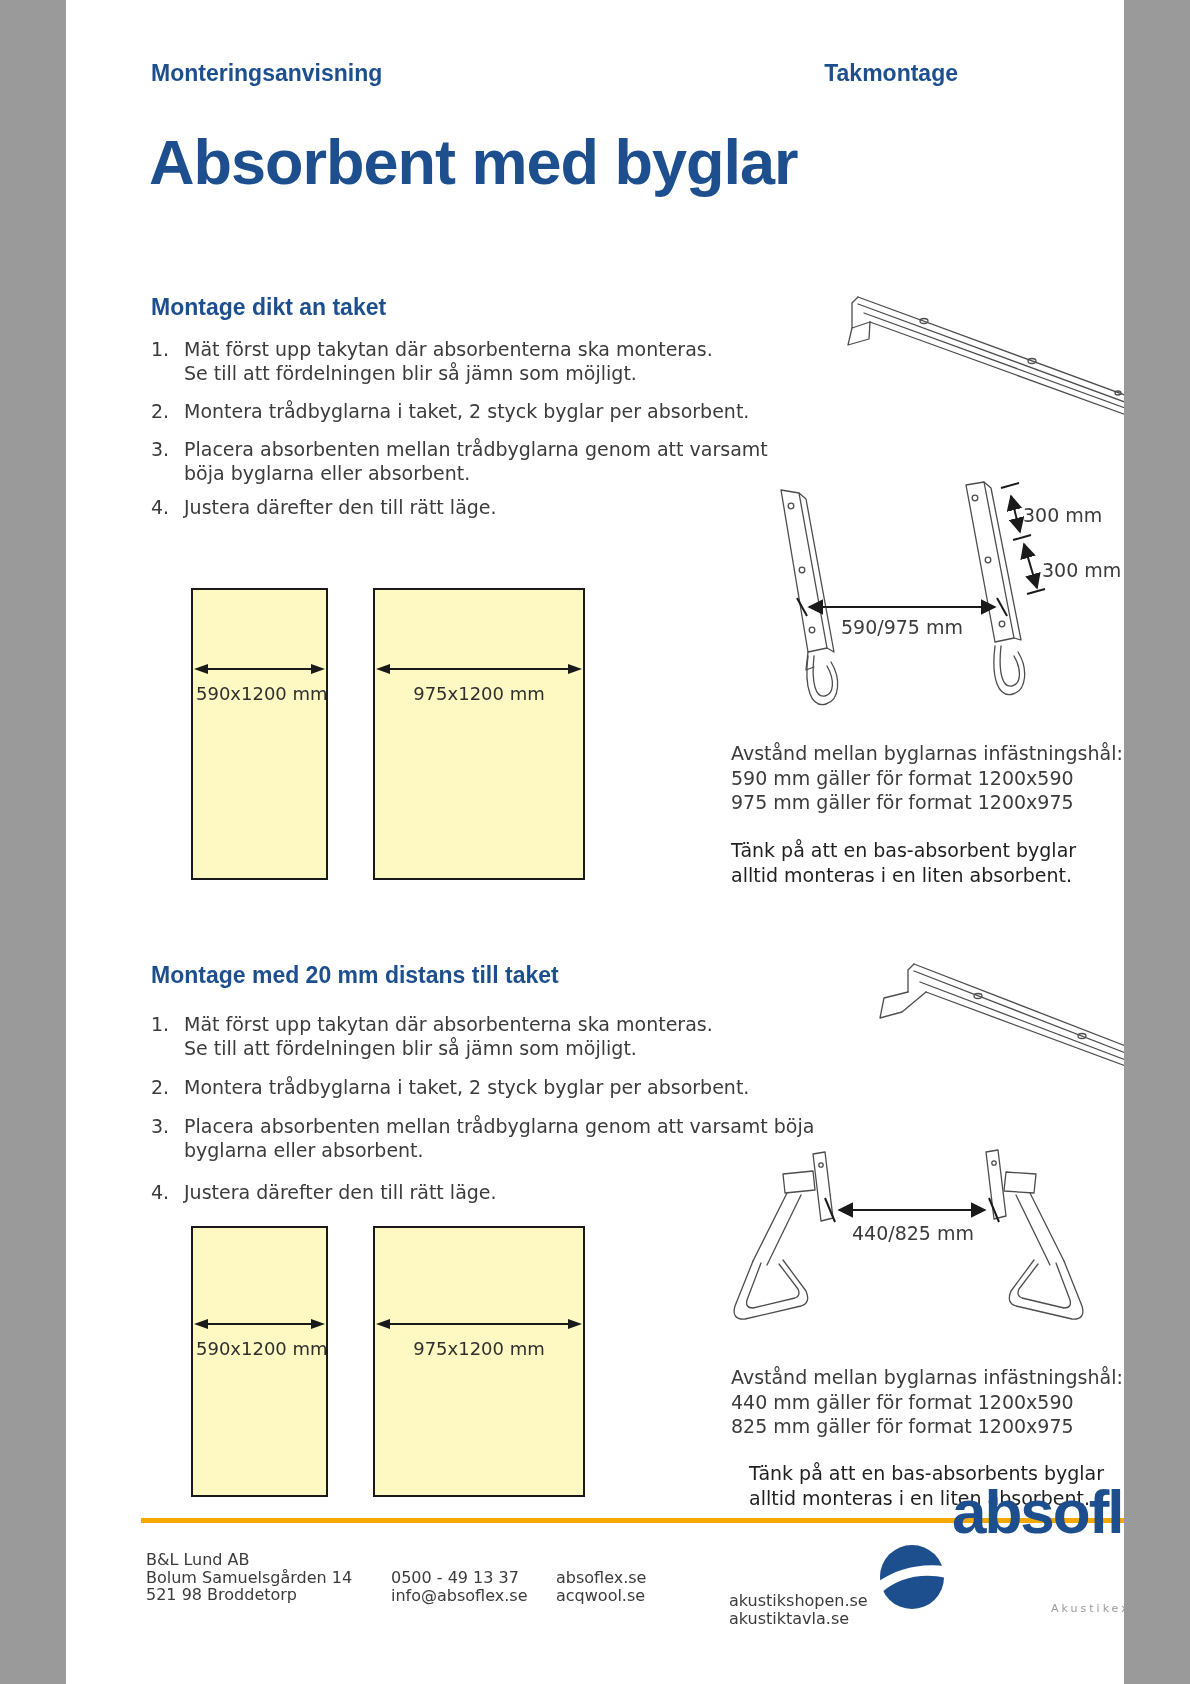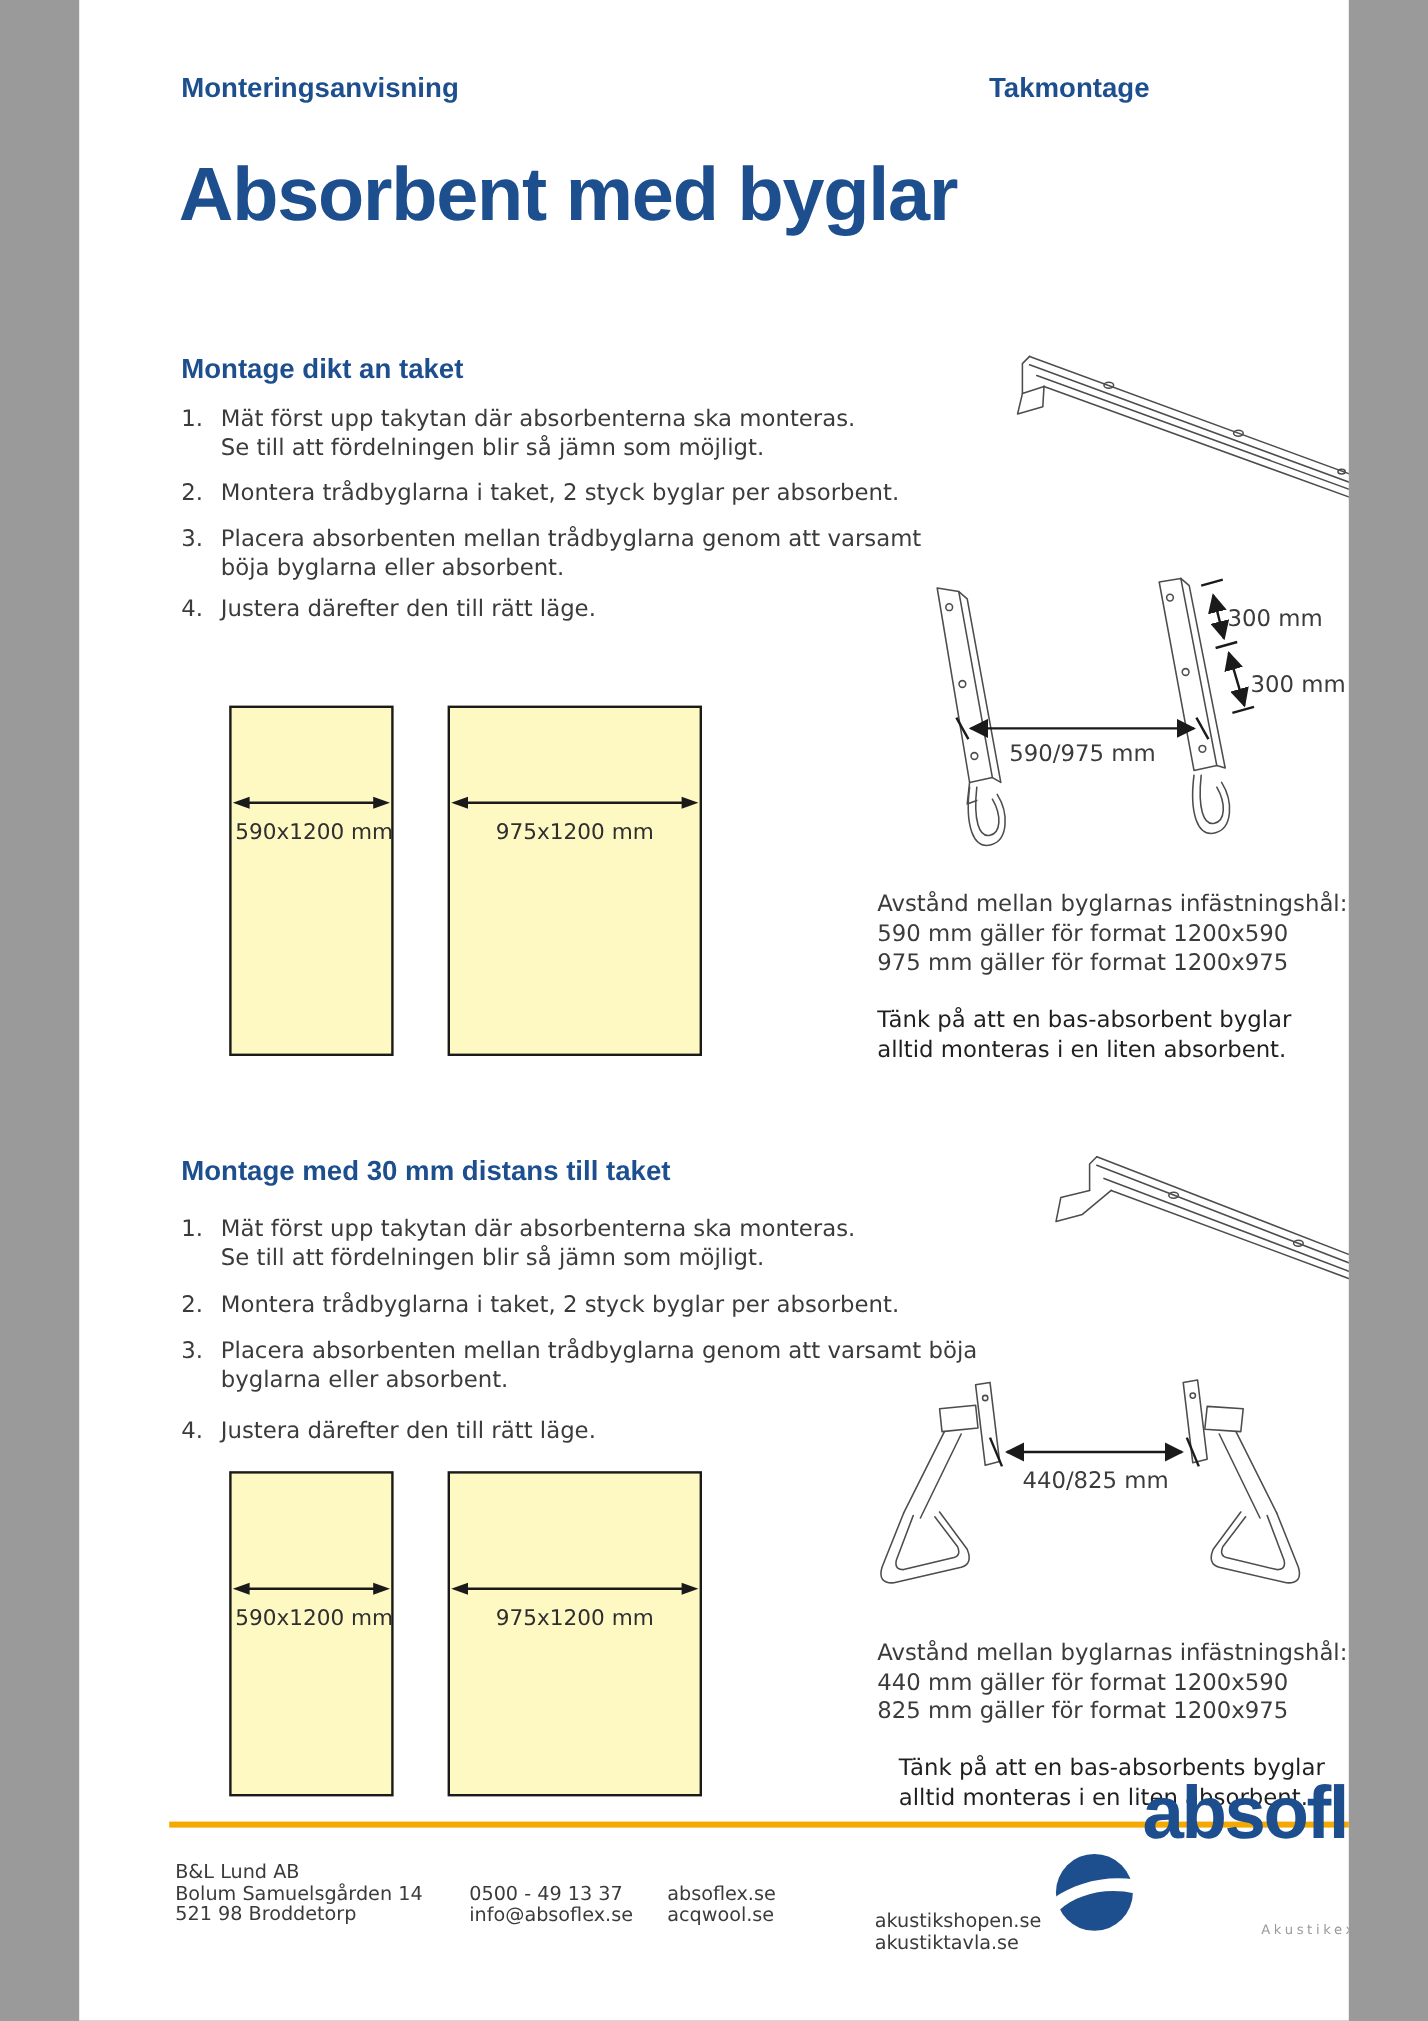--- a/index.html
+++ b/index.html
@@ -125,21 +125,21 @@
     </svg>
     <div class="abs panel-label" style="left:0;top:93px;width:208px;text-align:center;">975x1200 mm</div>
   </div>
 
   <div class="abs note" style="left:665px;top:741px;">Avstånd mellan byglarnas infästningshål:
 590 mm gäller för format 1200x590
 975 mm gäller för format 1200x975</div>
   <div class="abs note-bold" style="left:665px;top:838px;">Tänk på att en bas-absorbent byglar
 alltid monteras i en liten absorbent.</div>
 
-  <div class="abs sec-h blue" style="left:85px;top:962px;">Montage med 30 mm distans till taket</div>
+  <div class="abs sec-h blue" style="left:85px;top:962px;">Montage med 20 mm distans till taket</div>
 
   <div class="abs step" style="left:85px;top:1013px;width:680px;">
     <span class="step-num">1.</span>
     <div class="step-text">Mät först upp takytan där absorbenterna ska monteras.
 Se till att fördelningen blir så jämn som möjligt.</div>
   </div>
   <div class="abs step" style="left:85px;top:1076px;width:680px;">
     <span class="step-num">2.</span>
     <div class="step-text">Montera trådbyglarna i taket, 2 styck byglar per absorbent.</div>
   </div>

